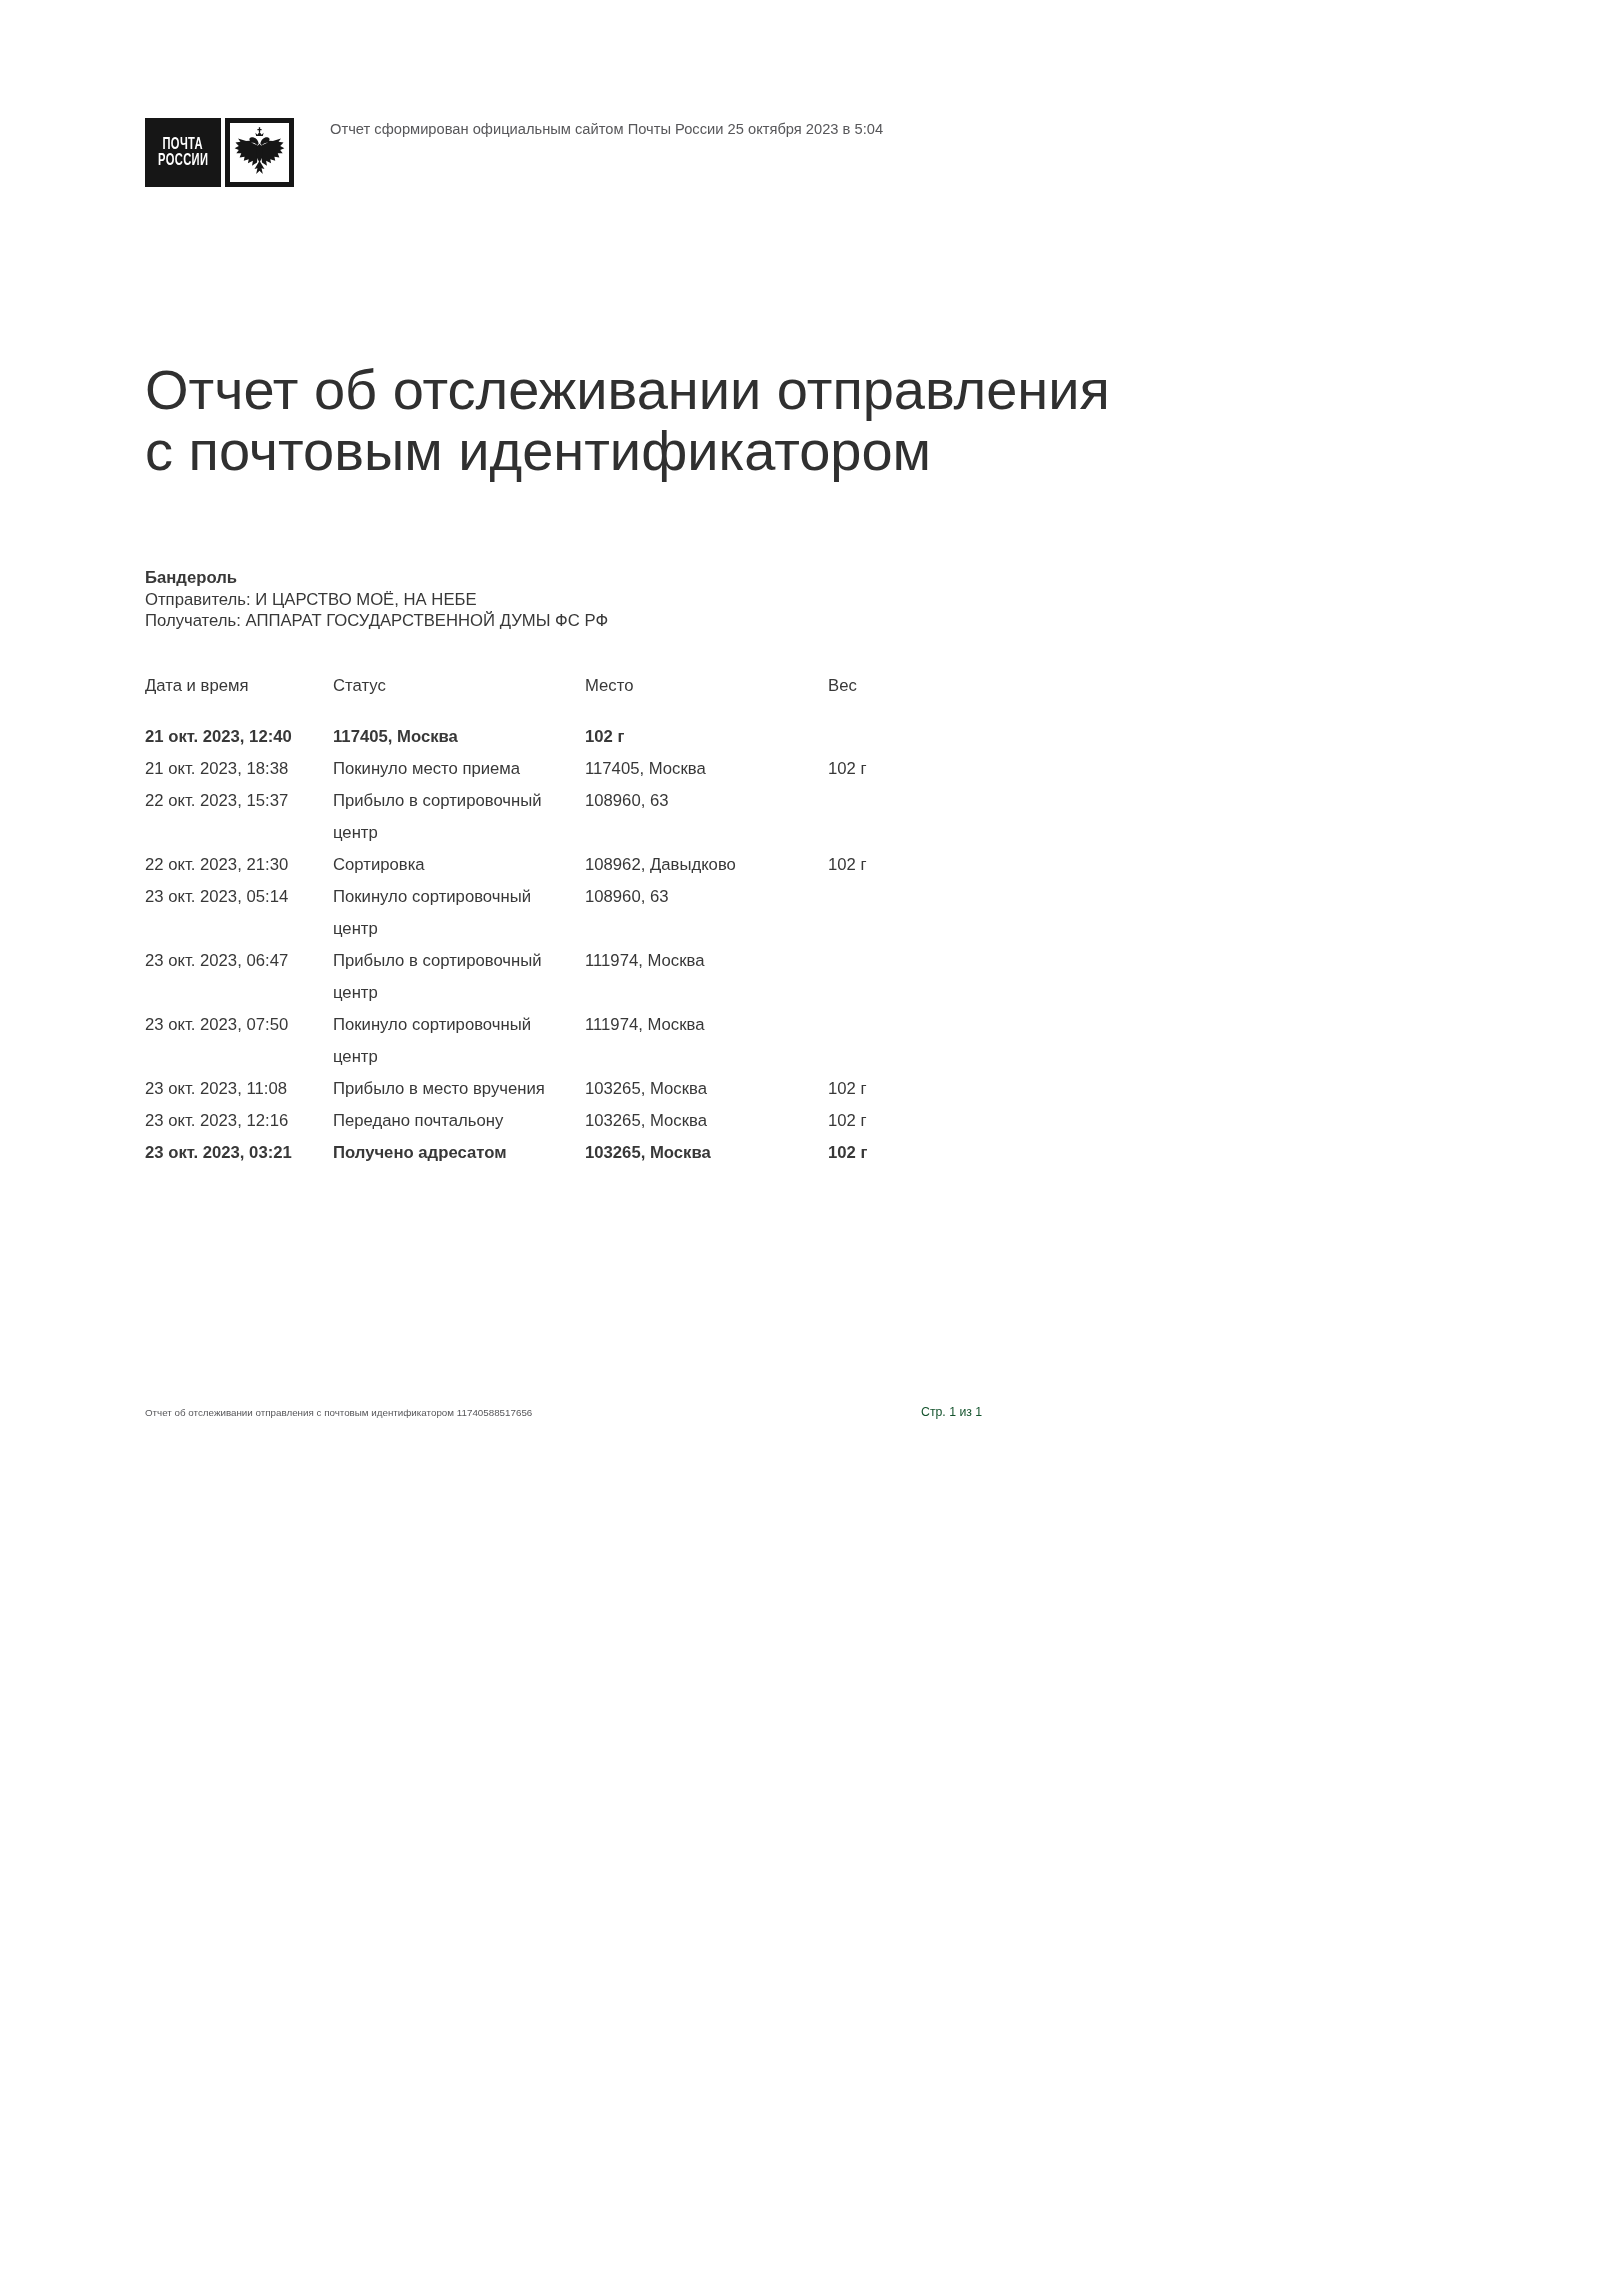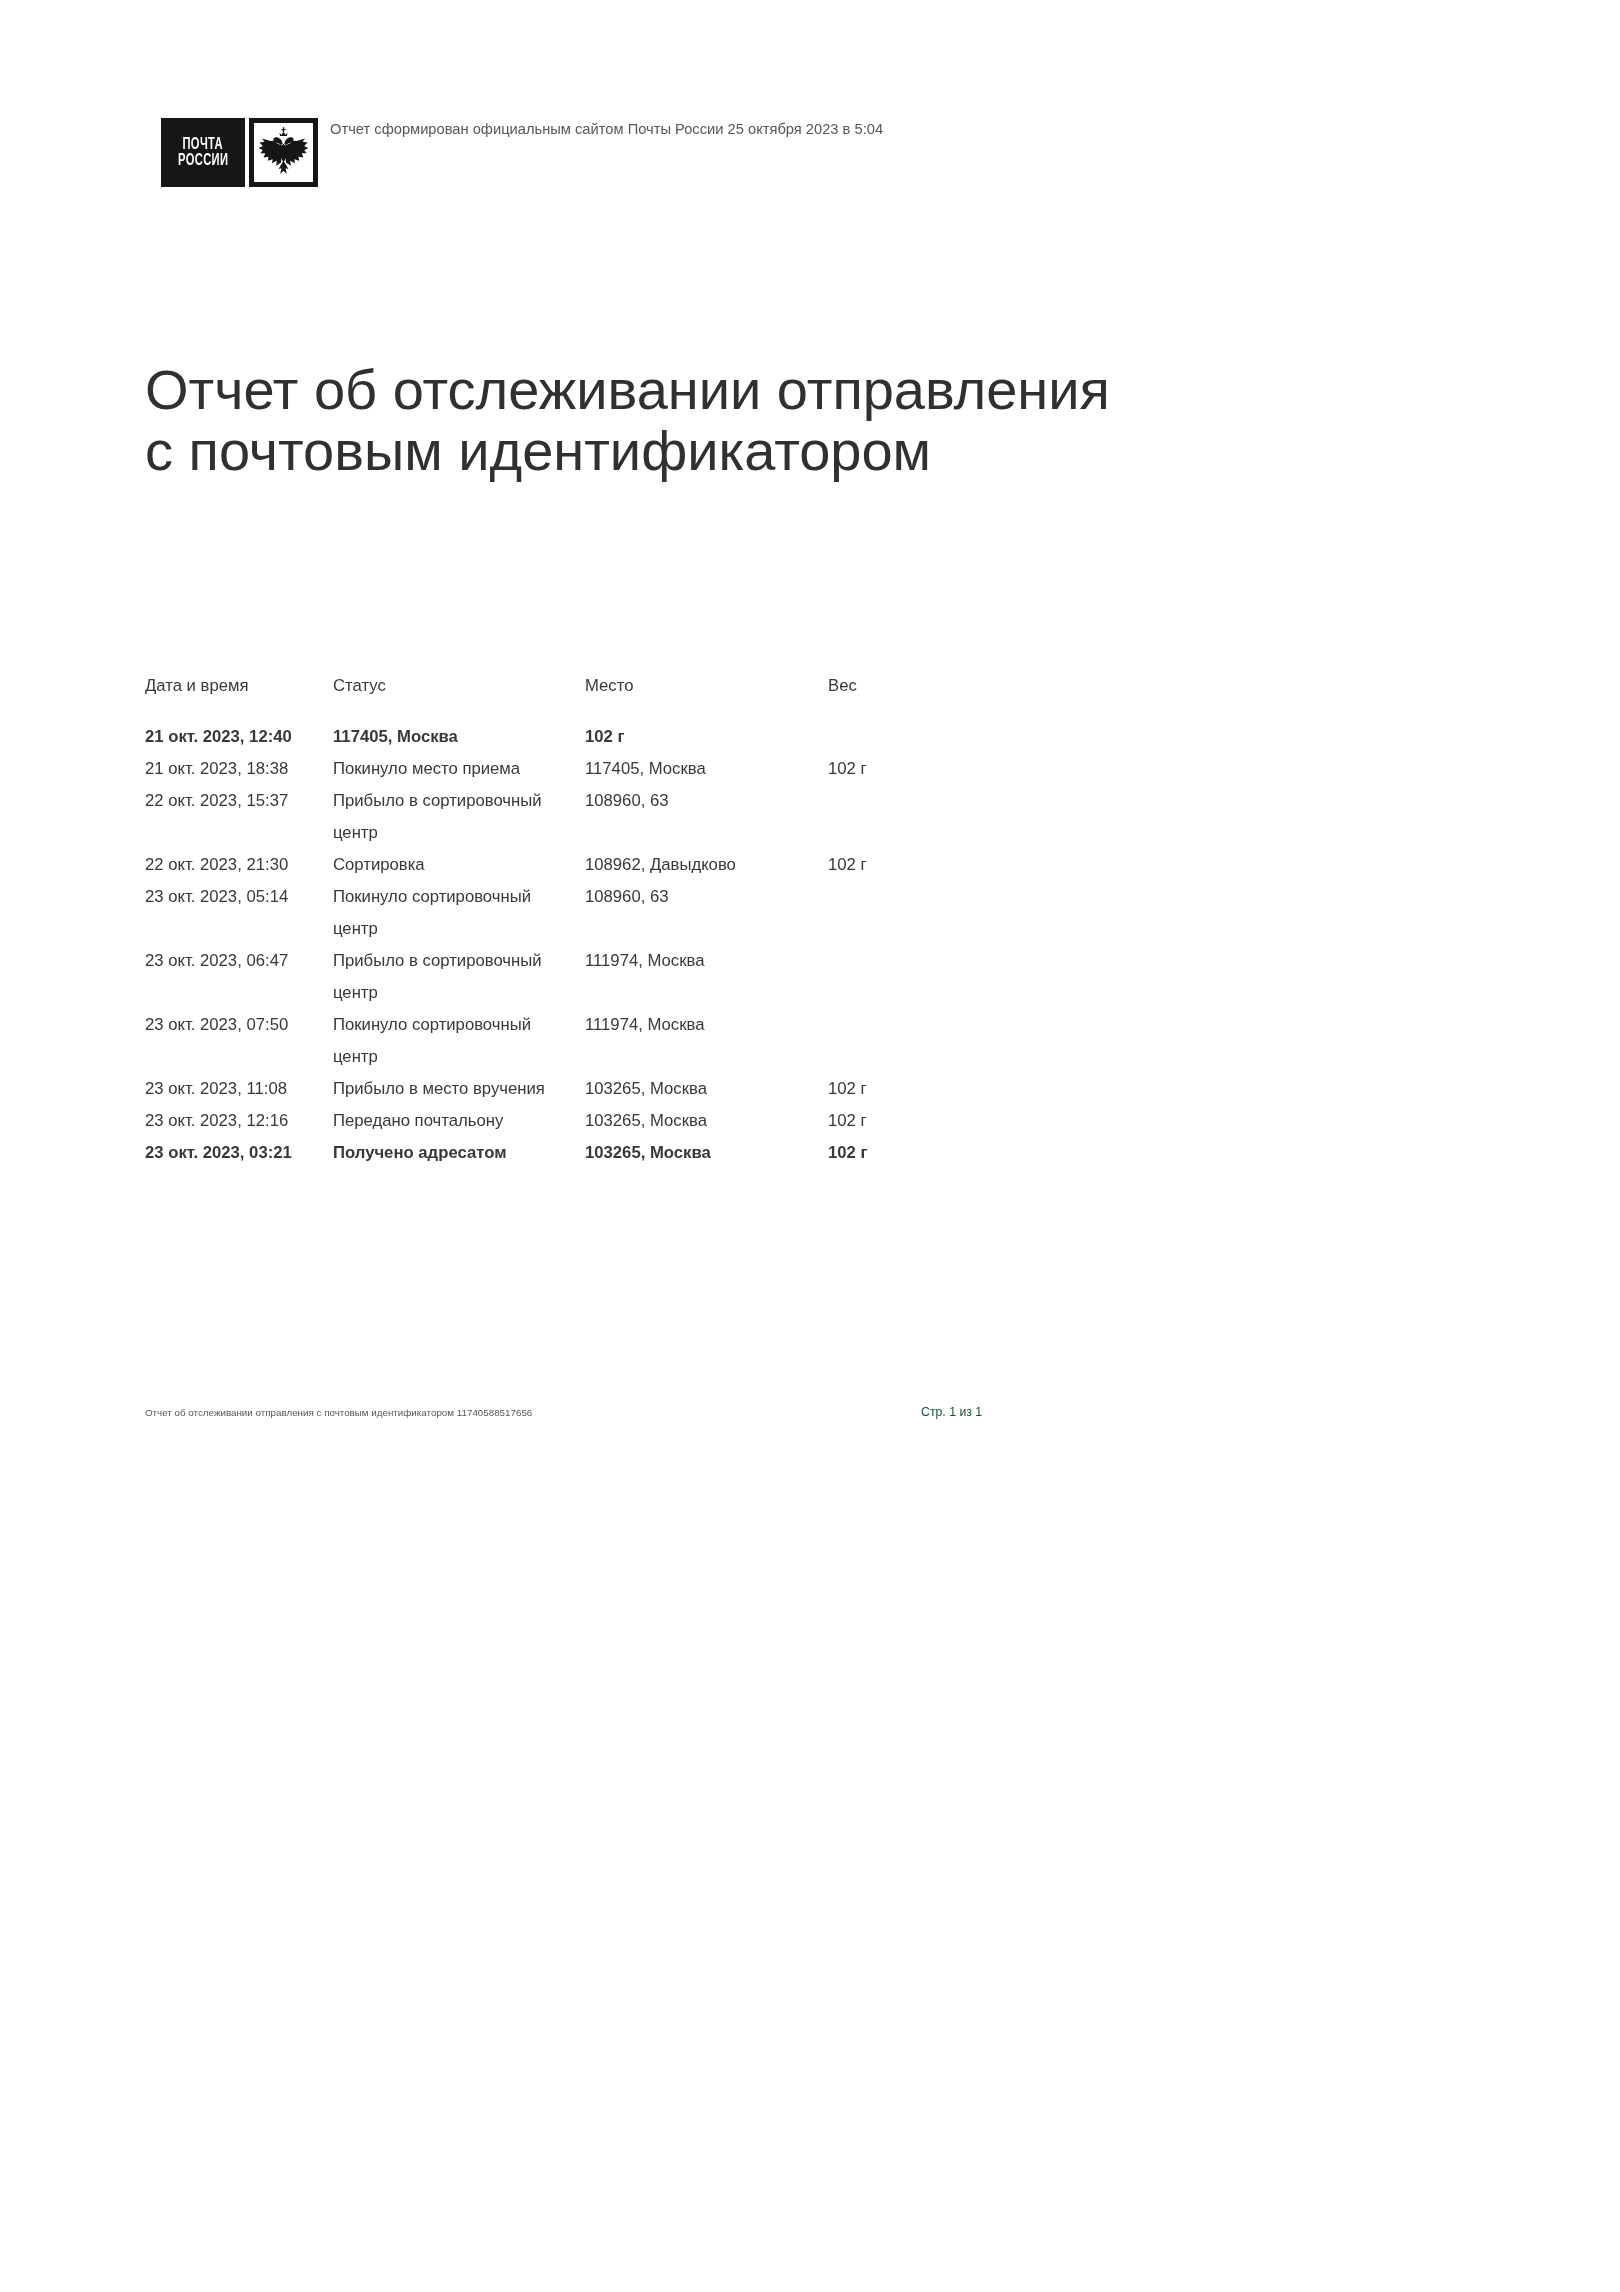--- a/index.html
+++ b/index.html
@@ -8,22 +8,22 @@
     width:1620px;
     height:2293px;
     background:#ffffff;
     font-family:"Liberation Sans", sans-serif;
     color:#363636;
     overflow:hidden;
   }
   
   .logo{position:absolute;left:145px;top:118px;display:flex;}
   .logo-text-box{
-    width:84px;height:69px;background:#161616;color:#ffffff;
-    display:flex;flex-direction:column;align-items:center;justify-content:center;margin-left:16px;
+    width:76px;height:69px;background:#161616;color:#ffffff;
+    display:flex;flex-direction:column;align-items:center;justify-content:center;
   }
   .logo-text-box .lt{
     font-weight:700;font-size:14.7px;line-height:15.7px;letter-spacing:0.5px;
     transform:scaleX(.76) scaleY(1.12);transform-origin:center;
     white-space:nowrap;
   }
   .logo-eagle-box{
     width:69px;height:69px;margin-left:3.9px;background:#ffffff;
     border:5.9px solid #161616;box-sizing:border-box;
     display:flex;align-items:center;justify-content:center;
@@ -87,20 +87,25 @@
     </div>
   </div>
 
   <div class="gen-note">Отчет сформирован официальным сайтом Почты России 25 октября 2023 в 5:04</div>
 
   <div class="title-block">
     <div class="title-lines">Отчет об отслеживании отправления
 с почтовым идентификатором</div>
   </div>
 
+  <div class="shipment">
+    <div class="type">Бандероль</div>
+    <div><span>Отправитель:</span> <span>И ЦАРСТВО МОЁ, НА НЕБЕ</span></div>
+    <div><span>Получатель:</span> <span>АППАРАТ ГОСУДАРСТВЕННОЙ ДУМЫ ФС РФ</span></div>
+  </div>
 
   <div class="track-table">
     <div class="t-row t-head">
       <div class="t-cell">Дата и время</div>
       <div class="t-cell">Статус</div>
       <div class="t-cell">Место</div>
       <div class="t-cell">Вес</div>
     </div>
     <div id="rows">
         <div class="t-row bold">

